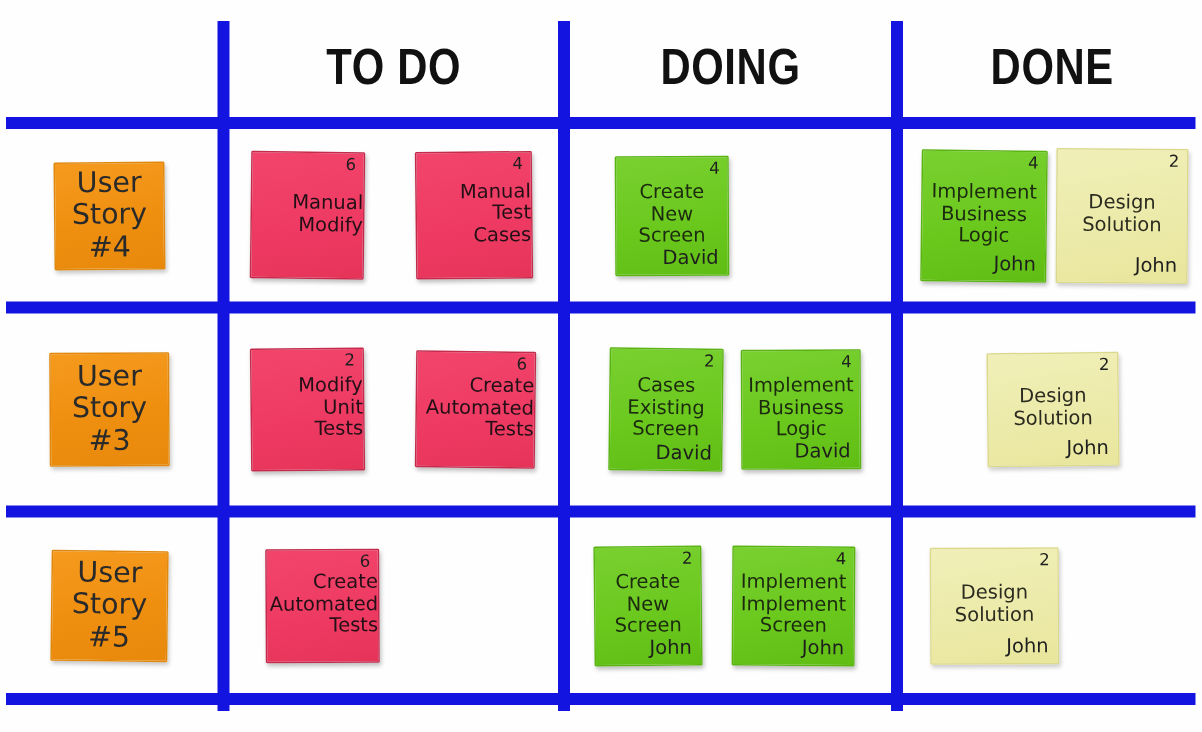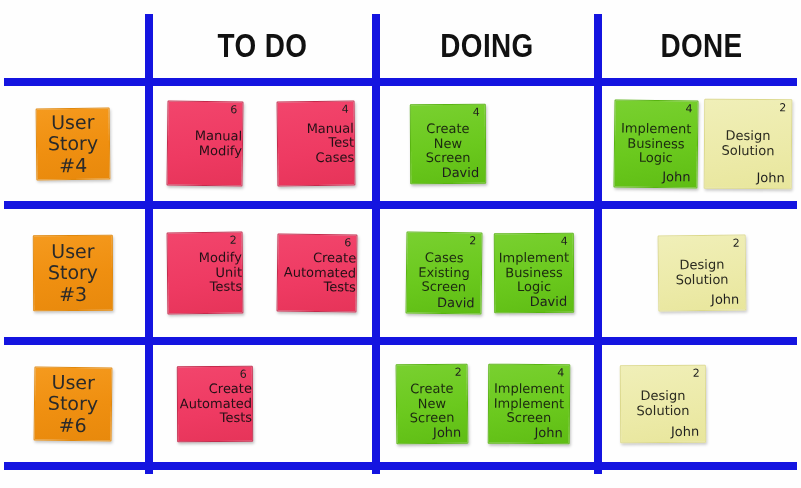--- a/index.html
+++ b/index.html
@@ -234,21 +234,21 @@
       <div class="pts">2</div>
       <div class="title">Design</div>
       <div class="title">Solution</div>
       <div class="owner">John</div>
     </div>
   </div>
 
   <div class="cell story" style="left:0px;top:345px;width:145px;height:117px;">
     <div class="card c-orange r2" style="width:78px;height:74px;margin-right:0;">
       <div class="title">User</div>
-      <div class="title">Story #6</div>
+      <div class="title">Story #5</div>
     </div>
   </div>
 
   <div class="cell pad" style="left:153px;top:345px;width:219px;height:117px;">
     <div class="card c-pink r3" style="width:76px;height:76px;margin-left:10px;">
       <div class="pts">6</div>
       <div class="title">Create</div>
       <div class="title">Automated</div>
       <div class="title">Tests</div>
     </div>

